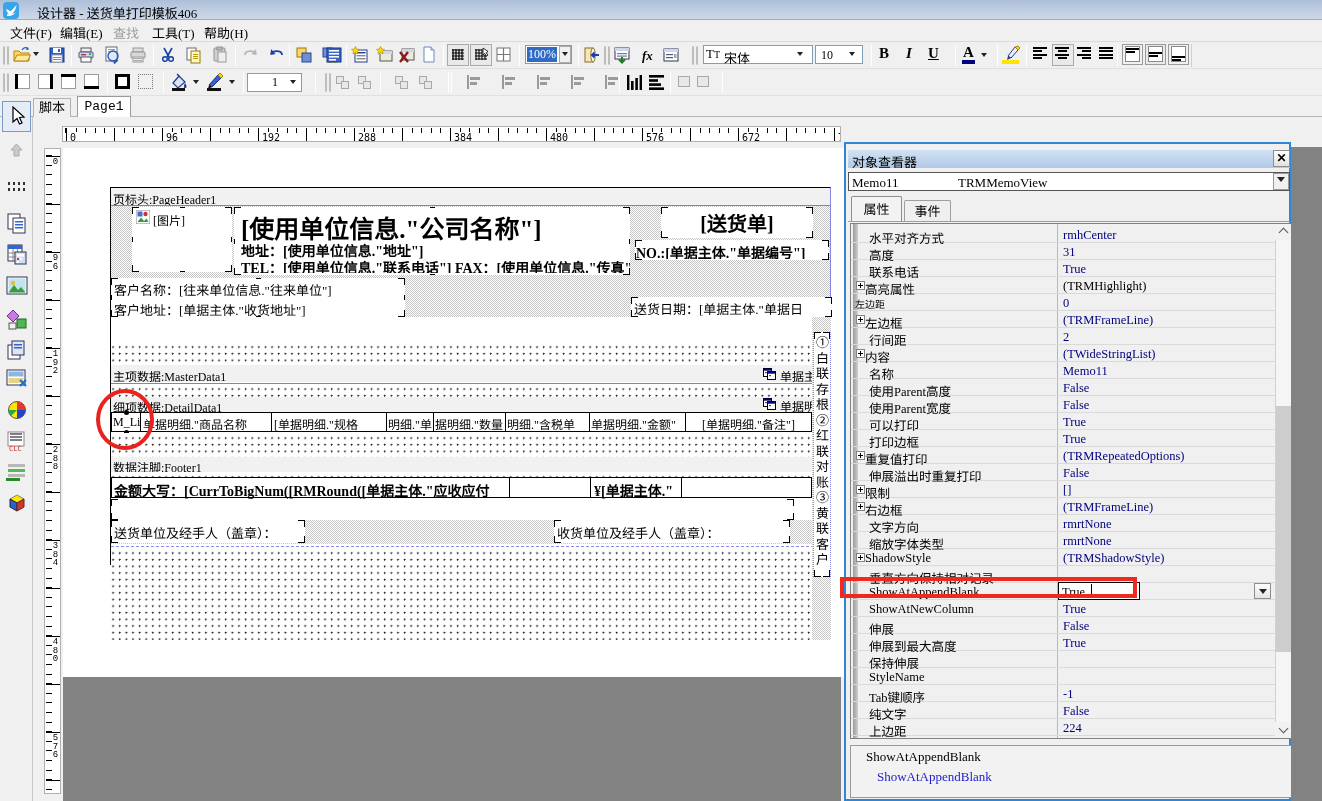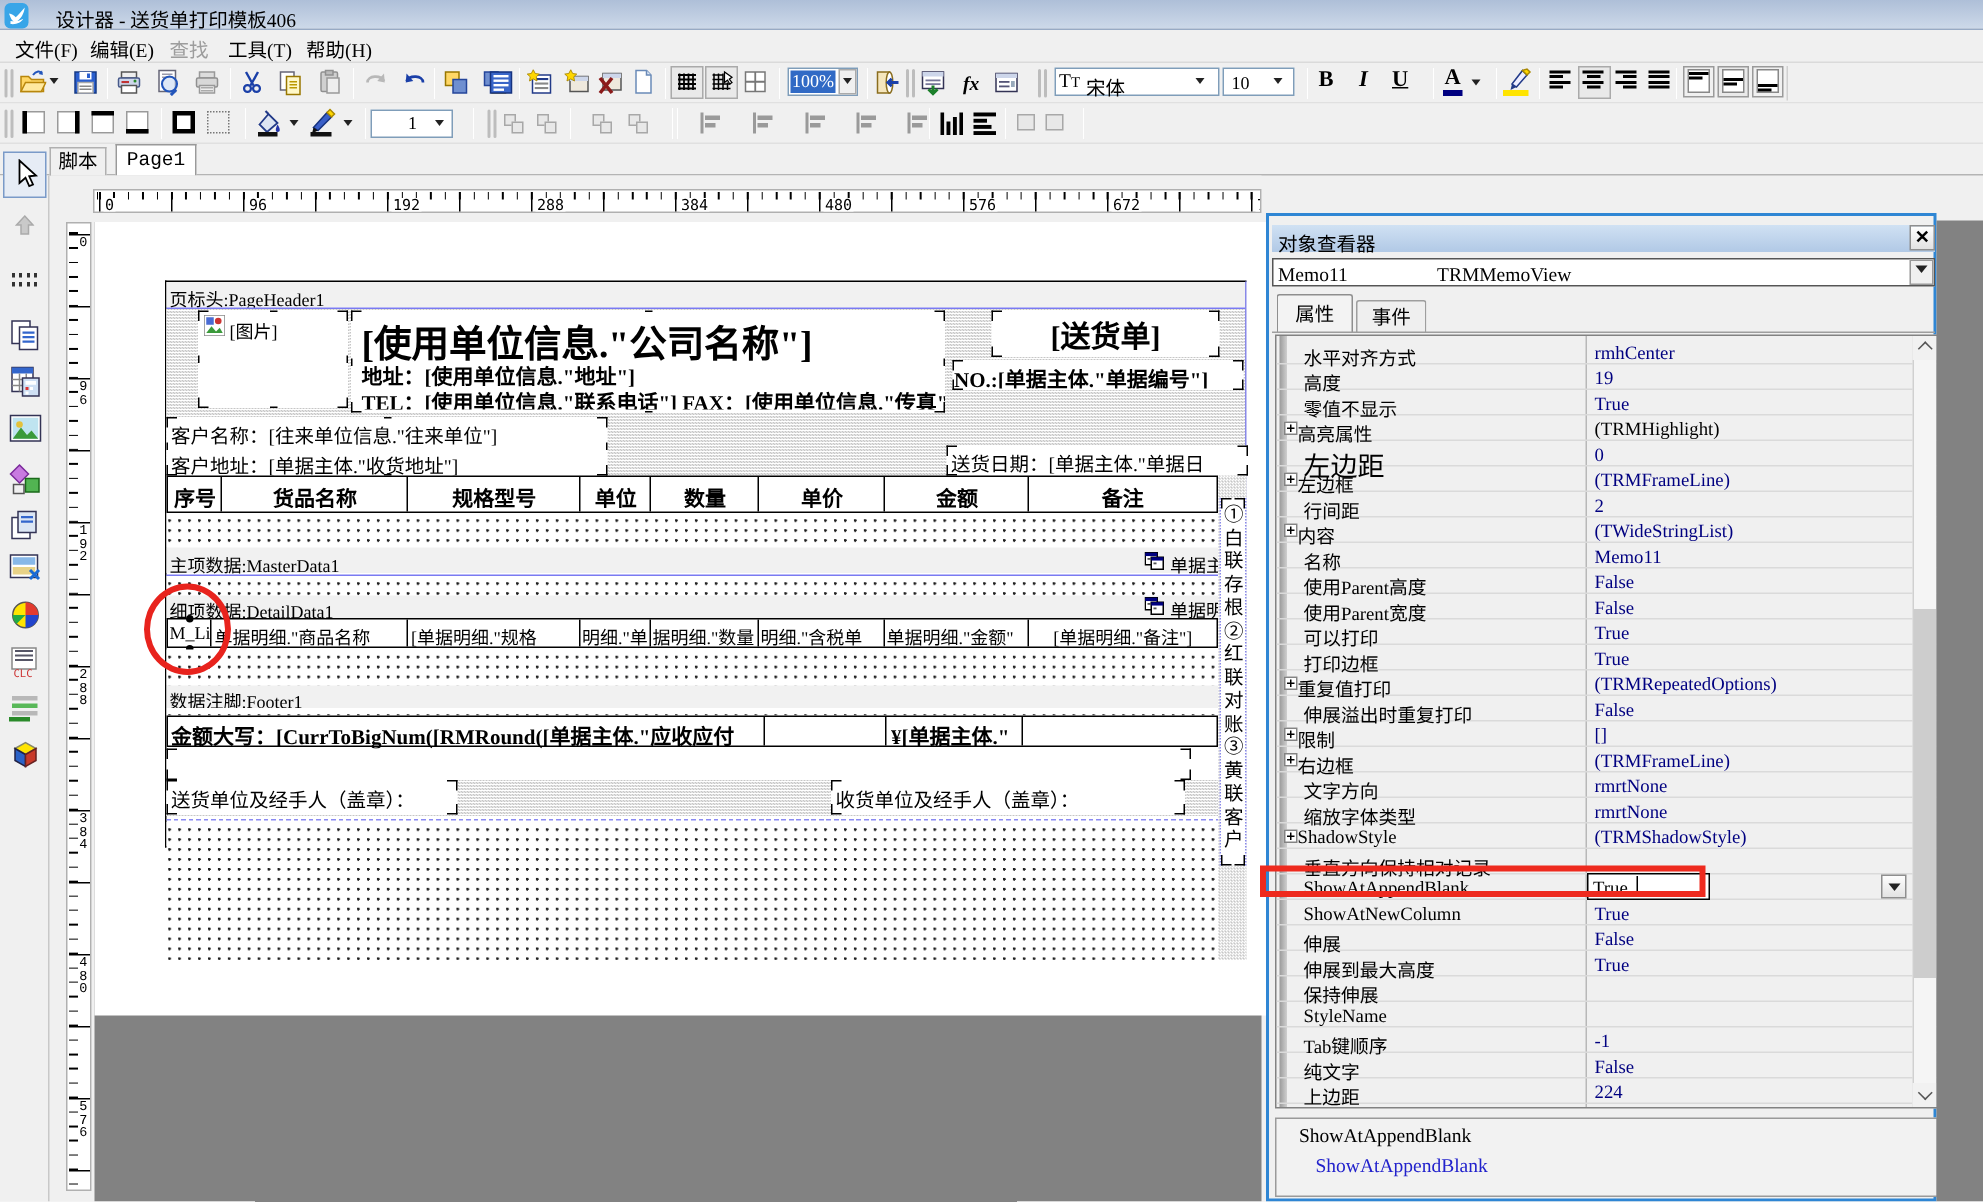--- a/index.html
+++ b/index.html
@@ -498,37 +498,20 @@
     <div class="w" style="left:524px;top:52px;width:194px;height:20px;"></div>
     <div style="left:525px;top:54px;width:194px;height:17px;overflow:hidden;font-size:14px;font-weight:bold;white-space:nowrap;">NO.:[单据主体."单据编号"]</div>
 
     <div class="w" style="left:0px;top:90px;width:294px;height:39px;"></div>
     <div class="cjk" style="left:3px;top:92px;font-size:13px;">客户名称：[往来单位信息."往来单位"]</div>
     <div class="cjk" style="left:3px;top:112px;font-size:13px;">客户地址：[单据主体."收货地址"]</div>
 
     <div class="w" style="left:520px;top:109px;width:201px;height:20px;"></div>
     <div style="left:523px;top:111px;width:198px;height:17px;overflow:hidden;font-size:13px;white-space:nowrap;">送货日期：[单据主体."单据日</div>
 
-    <div id="thead" style="left:0;top:129px;width:701px;height:25px;background:#fff;border:1px solid #000;font-weight:bold;font-size:14px;">
-      <div style="left:0;top:3px;width:36px;text-align:center;">序号</div>
-      <div style="left:36px;top:3px;width:124px;text-align:center;">货品名称</div>
-      <div style="left:160px;top:3px;width:115px;text-align:center;">规格型号</div>
-      <div style="left:275px;top:3px;width:47px;text-align:center;">单位</div>
-      <div style="left:322px;top:3px;width:72px;text-align:center;">数量</div>
-      <div style="left:394px;top:3px;width:84px;text-align:center;">单价</div>
-      <div style="left:478px;top:3px;width:96px;text-align:center;">金额</div>
-      <div style="left:574px;top:3px;width:125px;text-align:center;">备注</div>
-      <div style="left:35px;top:0;width:1px;height:23px;background:#000;"></div>
-      <div style="left:159px;top:0;width:1px;height:23px;background:#000;"></div>
-      <div style="left:274px;top:0;width:1px;height:23px;background:#000;"></div>
-      <div style="left:321px;top:0;width:1px;height:23px;background:#000;"></div>
-      <div style="left:393px;top:0;width:1px;height:23px;background:#000;"></div>
-      <div style="left:477px;top:0;width:1px;height:23px;background:#000;"></div>
-      <div style="left:573px;top:0;width:1px;height:23px;background:#000;"></div>
-    </div>
 
     <div class="dots" style="left:0;top:154px;width:701px;height:23px;"></div>
 
     <div style="left:0;top:177px;width:701px;height:17px;background:#f1f1f1;"></div>
     <div class="cjk" style="left:2px;top:179px;">主项数据:MasterData1</div>
 <svg style="left:652px;top:180px;width:13px;height:12px;" viewBox="0 0 13 12">
           <rect x="0.5" y="0.5" width="8" height="8" fill="#fff" stroke="#000"></rect>
           <rect x="0.5" y="0.5" width="8" height="2.2" fill="#000080"></rect>
           <rect x="2" y="4" width="2" height="1.2" fill="#555"></rect>
           <rect x="5" y="4" width="2.5" height="1.2" fill="#555"></rect>
@@ -672,33 +655,33 @@
 <div style="left:58px;top:56px;width:47px;height:22px;background:#efefef;border:1px solid #9e9e9e;border-bottom:none;border-radius:2px 2px 0 0;font-size:13px;text-align:center;line-height:21px;">事件</div>
 <div style="left:2px;top:77px;width:442px;height:1px;background:#9e9e9e;"></div>
 <div id="pgrid" style="left:4px;top:79px;width:442px;height:516px;background:#f0f0f0;border:1px solid #828282;overflow:hidden;">
 <div style="left:2px;top:0;width:5px;height:514px;background:linear-gradient(90deg,#9a9a9a,#cfcfcf);"></div>
         <div style="left:206px;top:0;width:1px;height:514px;background:#b8b8b8;"></div>
 <div style="left:0;top:18px;width:440px;height:1px;background:#dadada;"></div>
 <div style="left:18px;top:4px;font-size:12.5px;white-space:nowrap;">水平对齐方式</div>
 <div style="left:212px;top:4px;font-size:12.5px;color:#000080;white-space:nowrap;">rmhCenter</div>
 <div style="left:0;top:35px;width:440px;height:1px;background:#dadada;"></div>
 <div style="left:18px;top:21px;font-size:12.5px;white-space:nowrap;">高度</div>
-<div style="left:212px;top:21px;font-size:12.5px;color:#000080;white-space:nowrap;">19</div>
+<div style="left:212px;top:21px;font-size:12.5px;color:#000080;white-space:nowrap;">31</div>
 <div style="left:0;top:52px;width:440px;height:1px;background:#dadada;"></div>
-<div style="left:18px;top:38px;font-size:12.5px;white-space:nowrap;">零值不显示</div>
+<div style="left:18px;top:38px;font-size:12.5px;white-space:nowrap;">联系电话</div>
 <div style="left:212px;top:38px;font-size:12.5px;color:#000080;white-space:nowrap;">True</div>
 <div style="left:0;top:69px;width:440px;height:1px;background:#dadada;"></div>
 <div style="left:5px;top:57px;width:9px;height:9px;background:#fff;border:1px solid #848484;z-index:2;"></div>
         <div style="left:7px;top:61px;width:5px;height:1px;background:#000;z-index:3;"></div>
         <div style="left:9px;top:59px;width:1px;height:5px;background:#000;z-index:3;"></div>
 
 <div style="left:14px;top:55px;font-size:12.5px;white-space:nowrap;">高亮属性</div>
 <div style="left:212px;top:55px;font-size:12.5px;color:#000000;white-space:nowrap;">(TRMHighlight)</div>
 <div style="left:0;top:86px;width:440px;height:1px;background:#dadada;"></div>
-<div style="left:18px;top:72px;font-size:18px;white-space:nowrap;">左边距</div>
+<div style="left:4px;top:72px;font-size:10px;white-space:nowrap;">左边距</div>
 <div style="left:212px;top:72px;font-size:12.5px;color:#000080;white-space:nowrap;">0</div>
 <div style="left:0;top:103px;width:440px;height:1px;background:#dadada;"></div>
 <div style="left:5px;top:91px;width:9px;height:9px;background:#fff;border:1px solid #848484;z-index:2;"></div>
         <div style="left:7px;top:95px;width:5px;height:1px;background:#000;z-index:3;"></div>
         <div style="left:9px;top:93px;width:1px;height:5px;background:#000;z-index:3;"></div>
 
 <div style="left:14px;top:89px;font-size:12.5px;white-space:nowrap;">左边框</div>
 <div style="left:212px;top:89px;font-size:12.5px;color:#000080;white-space:nowrap;">(TRMFrameLine)</div>
 <div style="left:0;top:120px;width:440px;height:1px;background:#dadada;"></div>
 <div style="left:18px;top:106px;font-size:12.5px;white-space:nowrap;">行间距</div>

